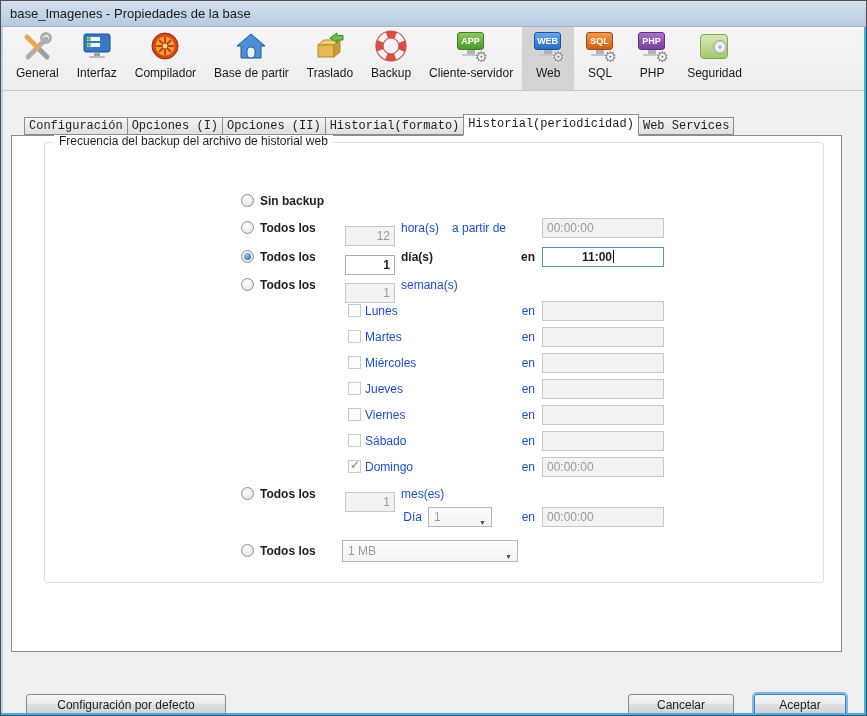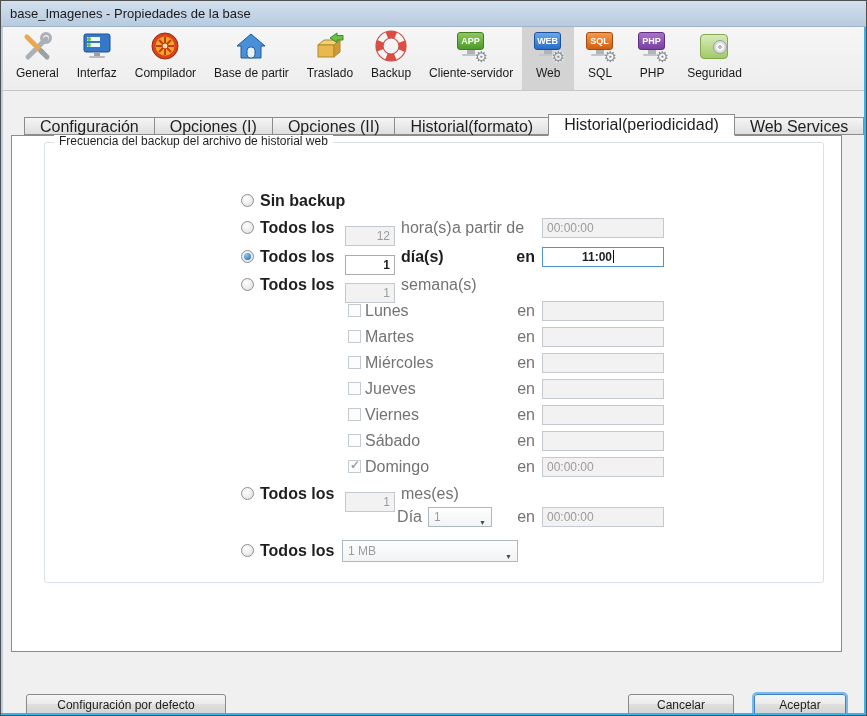--- a/index.html
+++ b/index.html
@@ -37,38 +37,38 @@
   .mon-gear  { position:absolute; right:0; bottom:-1px; font-size:15px; color:#8a9096; line-height:1;
                text-shadow:0 0 2px #fff, 0 0 2px #fff; font-family:"DejaVu Sans", sans-serif; }
 
   .sec-body { position:absolute; left:3px; top:4px; width:28px; height:25px; border-radius:4px;
               background:linear-gradient(#d8eab8,#a3c969); border:1px solid #82a94e; }
   .sec-disc { position:absolute; right:4px; top:10px; width:14px; height:14px; border-radius:50%;
               border:1px solid #9aa0a4;
               background:radial-gradient(circle, #b8bcc0 0 2px, #f4f4f4 2px 4px, #d8dcde 4px); }
 
   .tabs { position:absolute; left:23px; top:116px; display:flex; align-items:flex-start; z-index:3; }
-  .tab { height:18px; line-height:17px; padding:0 15px; font-size:16px; color:#1e1e1e;
+  .tab { height:18px; line-height:17px; padding:0 4px; font-size:12px; color:#1e1e1e;
          background:linear-gradient(#f5f5f5,#dfdfdf); border:1px solid #8c8c8c; margin-right:-1px;
-         white-space:nowrap; cursor:default; }
+         white-space:nowrap; cursor:default;font-family:Liberation Mono, monospace; }
   .tab.selected { height:22px; line-height:19px; margin-top:-3px; background:#fff;
                   border-bottom:1px solid #fff; position:relative; z-index:5; }
 
   .panel { position:absolute; left:10px; top:134px; width:831px; height:517px;
            background:#fff; border:1px solid #8c8c8c; z-index:2; }
 
   .groupbox { position:absolute; left:32px; top:6px; width:780px; height:441px;
               border:1px solid #d9e0e6; border-radius:3px; }
   .groupbox-title { position:absolute; top:-9px; left:9px; background:#fff; padding:0 5px;
                     font-size:12px; color:#1e1e1e; white-space:nowrap; }
 
   .row { position:absolute; left:0; width:100%; height:22px; }
-  .txt { position:absolute; font-size:16px; color:#1e1e1e; line-height:16px; white-space:nowrap; }
+  .txt { position:absolute; font-size:12px; color:#1e1e1e; line-height:16px; white-space:nowrap; }
   .txt.bold { font-weight:bold; }
-  .txt.gray { color:#737373; }
+  .txt.gray { color:#1d4ed8; }
   .r-label { left:248px; top:2px; }
   .unit { left:389px; top:2px; }
   .en-label { left:480px; top:2px; width:43px; text-align:right; }
 
   .radio { position:absolute; left:229px; top:3px; width:13px; height:13px; border-radius:50%;
            border:1px solid #8f8f8f; background:radial-gradient(circle at 40% 35%, #ffffff, #dcdcdc); }
   .radio.checked::after { content:""; position:absolute; left:2px; top:2px; width:7px; height:7px;
            border-radius:50%; background:radial-gradient(circle at 35% 30%, #8ec8f2, #1e66a8); }
 
   .checkbox { position:absolute; left:336px; top:3px; width:13px; height:13px;

